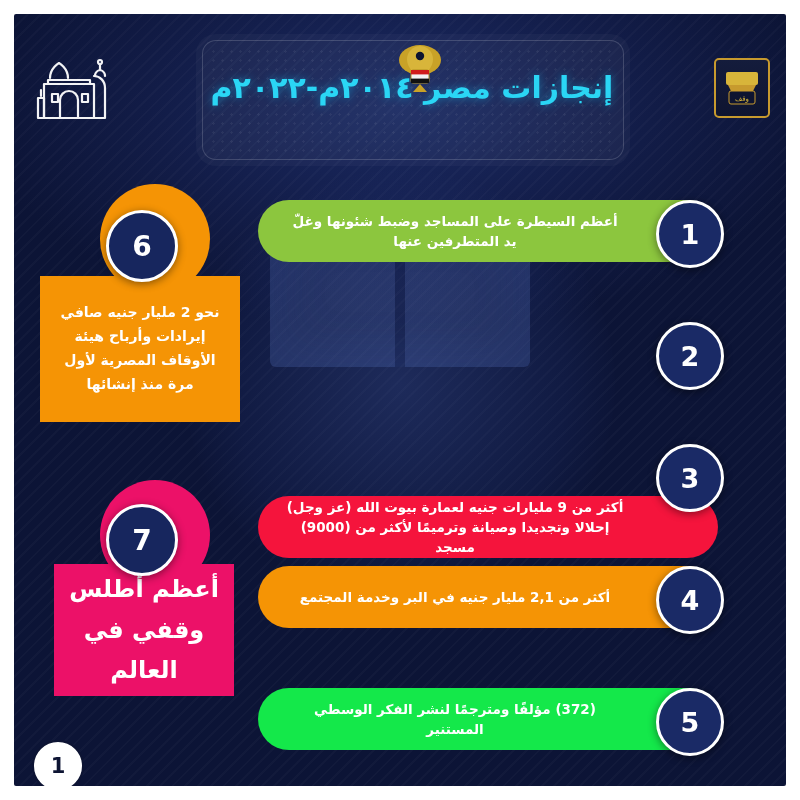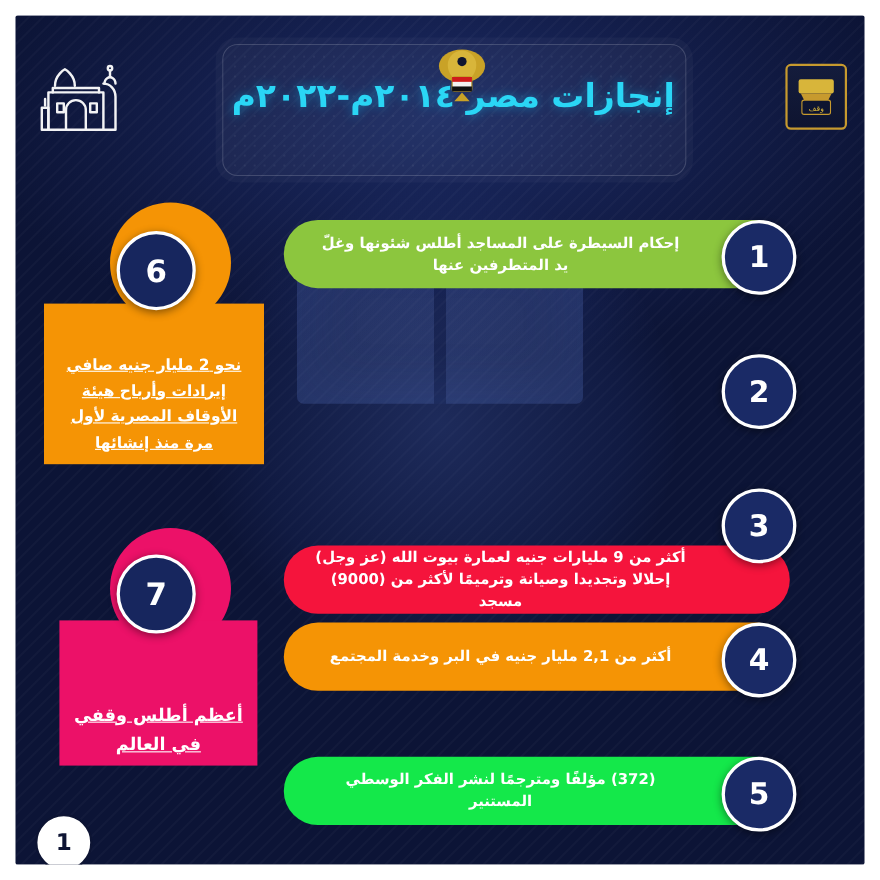--- a/index.html
+++ b/index.html
@@ -102,23 +102,23 @@
     position:absolute;width:62px;height:62px;border-radius:50%;
     background:#1a2a66;border:3px solid #ffffff;
     display:flex;align-items:center;justify-content:center;
     color:#ffffff;font-size:27px;font-weight:bold;z-index:6;
     box-shadow:0 2px 8px rgba(0,0,0,.45);
   }
 
   
   .blk{
     position:absolute;box-sizing:border-box;
-    display:flex;align-items:flex-end;justify-content:center;
+    display:flex;align-items:center;justify-content:center;
     color:#ffffff;font-weight:bold;text-align:center;
-    z-index:4;line-height:1.7;text-decoration:underline;
+    z-index:4;line-height:1.7;
   }
   .blk-badge{
     position:absolute;width:66px;height:66px;border-radius:50%;
     background:#17265e;border:3px solid #ffffff;
     display:flex;align-items:center;justify-content:center;
     color:#ffffff;font-size:28px;font-weight:bold;z-index:7;
     box-shadow:0 2px 8px rgba(0,0,0,.45);
   }
   .blk-cap{
     position:absolute;border-radius:50%;z-index:3;
@@ -176,21 +176,21 @@
       <rect x="4" y="6" width="32" height="13" rx="2" fill="#d8b53a"></rect>
       <path d="M6 19h28l-3 6H9z" fill="#c79a2e"></path>
       <rect x="7" y="25" width="26" height="13" rx="2" fill="#0e1430" stroke="#c79a2e"></rect>
       <text x="20" y="34.5" font-size="7" fill="#d8b53a" text-anchor="middle" font-family="DejaVu Sans, sans-serif">وقف</text>
     </svg>
   </div>
 
   <div class="hdr-title">إنجازات مصر ٢٠١٤م-٢٠٢٢م</div>
 
   <div class="bar" style="left:244px;top:186px;width:460px;background:#8cc63e;">
-    <span>إحكام السيطرة على المساجد أطلس شئونها وغلّ يد المتطرفين عنها</span>
+    <span>أعظم السيطرة على المساجد وضبط شئونها وغلّ يد المتطرفين عنها</span>
   </div>
   <div class="badge" style="left:642px;top:186px;">
     <span>1</span>
   </div>
 
   <div class="badge" style="left:642px;top:308px;">
     <span>2</span>
   </div>
 
   <div class="bar" style="left:244px;top:434px;width:460px;background:#f5143c;margin-top:48px;">
@@ -216,21 +216,21 @@
 
   <div class="blk-cap" style="left:86px;top:170px;width:110px;height:110px;background:#f59405;"></div>
   <div class="blk" style="left:26px;top:262px;width:200px;height:146px;background:#f59405;font-size:14px;padding:6px 12px;">
     <span>نحو 2 مليار جنيه صافي إيرادات وأرباح هيئة الأوقاف المصرية لأول مرة منذ إنشائها</span>
   </div>
   <div class="blk-badge" style="left:92px;top:196px;">
     <span>6</span>
   </div>
 
   <div class="blk-cap" style="left:86px;top:466px;width:110px;height:110px;background:#ec1168;"></div>
-  <div class="blk" style="left:40px;top:550px;width:180px;height:132px;background:#ec1168;font-size:16px;padding:6px 12px;">
+  <div class="blk" style="left:40px;top:550px;width:180px;height:132px;background:#ec1168;font-size:24px;padding:6px 12px;">
     <span>أعظم أطلس وقفي في العالم</span>
   </div>
   <div class="blk-badge" style="left:92px;top:490px;">
     <span>7</span>
   </div>
 
   <div class="page-num">
     <span>1</span>
   </div>
 

